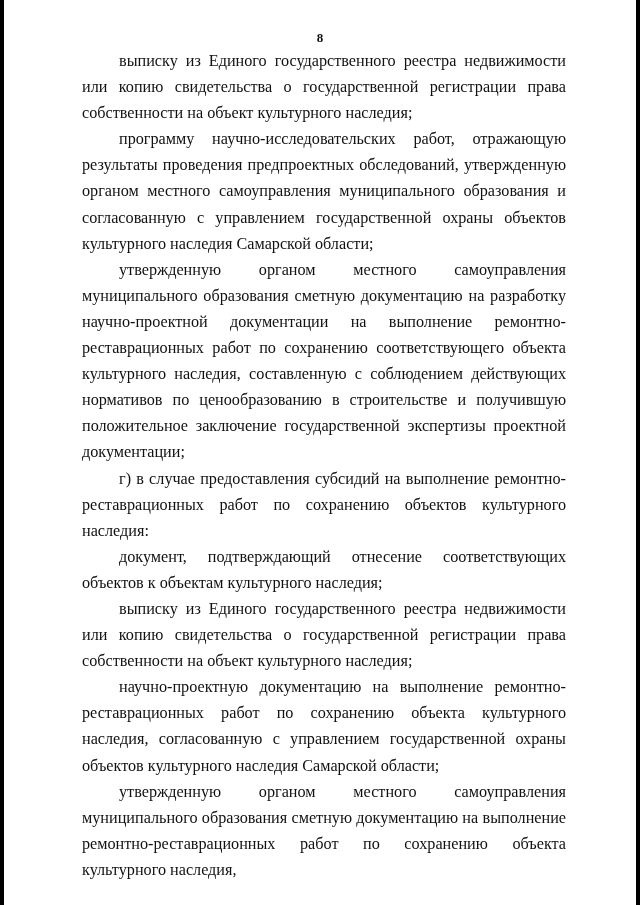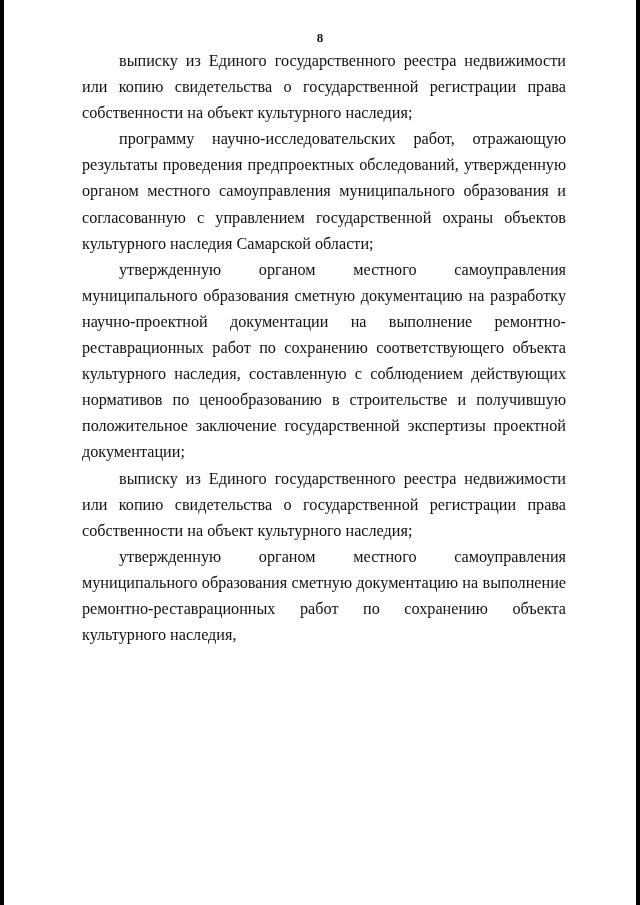--- a/index.html
+++ b/index.html
@@ -29,15 +29,18 @@
 
 <div class="border-left"></div>
 <div class="border-right"></div>
 
 <div class="page-number">8</div>
 
 <div class="content">
   <p class="para">выписку из Единого государственного реестра недвижимости или копию свидетельства о государственной регистрации права собственности на объект культурного наследия;</p>
   <p class="para">программу научно-исследовательских работ, отражающую результаты проведения предпроектных обследований, утвержденную органом местного самоуправления муниципального образования и согласованную с управлением государственной охраны объектов культурного наследия Самарской области;</p>
   <p class="para">утвержденную органом местного самоуправления муниципального образования сметную документацию на разработку научно-проектной документации на выполнение ремонтно-реставрационных работ по сохранению соответствующего объекта культурного наследия, составленную с соблюдением действующих нормативов по ценообразованию в строительстве и получившую положительное заключение государственной экспертизы проектной документации;</p>
+  <p class="para">г) в случае предоставления субсидий на выполнение ремонтно-реставрационных работ по сохранению объектов культурного наследия:</p>
+  <p class="para">документ, подтверждающий отнесение соответствующих объектов к объектам культурного наследия;</p>
   <p class="para">выписку из Единого государственного реестра недвижимости или копию свидетельства о государственной регистрации права собственности на объект культурного наследия;</p>
+  <p class="para">научно-проектную документацию на выполнение ремонтно-реставрационных работ по сохранению объекта культурного наследия, согласованную с управлением государственной охраны объектов культурного наследия Самарской области;</p>
   <p class="para">утвержденную органом местного самоуправления муниципального образования сметную документацию на выполнение ремонтно-реставрационных работ по сохранению объекта культурного наследия,</p>
 </div>
 
 </body></html>

